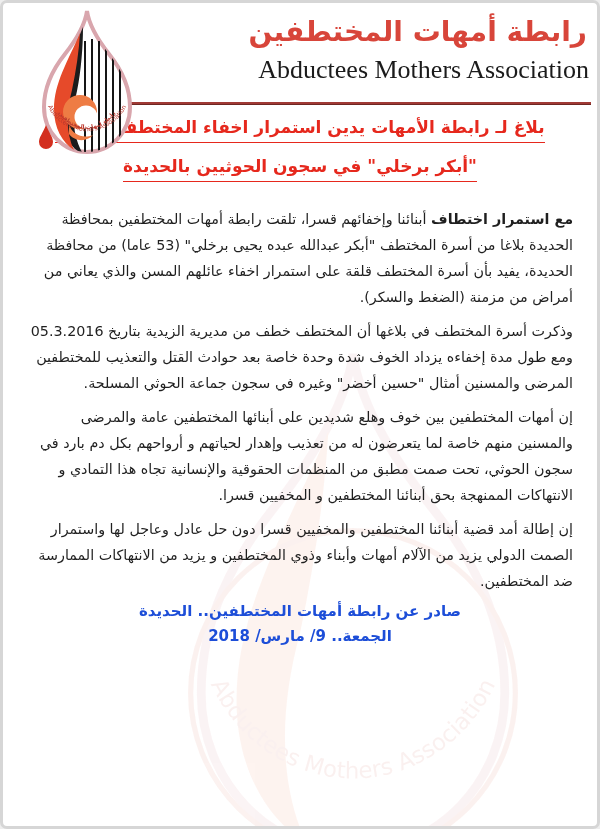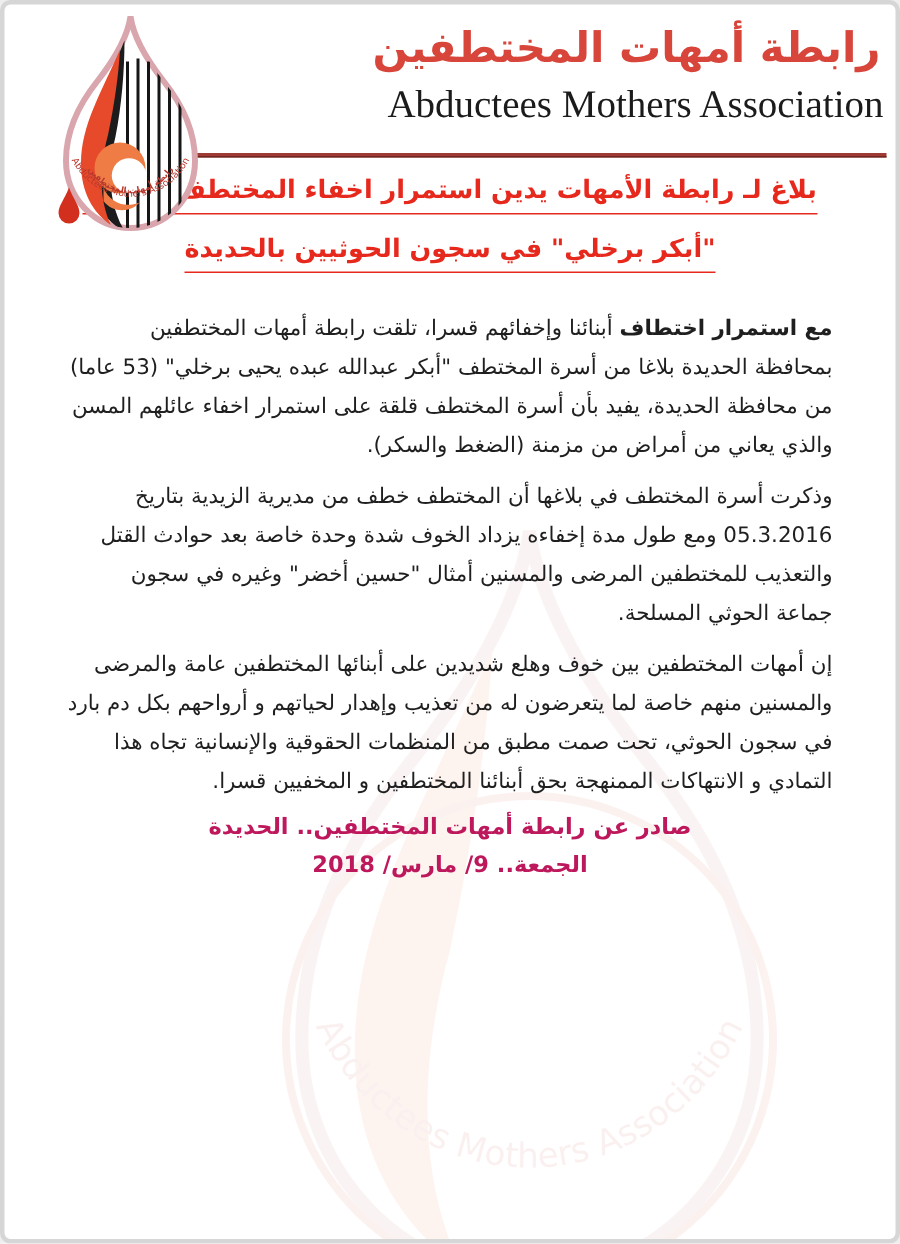--- a/index.html
+++ b/index.html
@@ -39,31 +39,31 @@
     opacity:.07;z-index:0;pointer-events:none;}
   
   .title-block{position:relative;z-index:1;margin-top:114px;text-align:center;direction:rtl;}
   .title-line{margin-bottom:13px;}
   .title-line span{
     display:inline-block;color:var(--title-red);font-weight:bold;font-size:17px;
     padding-bottom:5px;border-bottom:1.6px solid var(--title-red);
   }
   
   .doc-body{
-    position:relative;z-index:1;margin-top:24px;padding:0 42px;
+    position:relative;z-index:1;margin-top:24px;padding:0 24px;
     direction:rtl;text-align:right;color:var(--body-text);
     font-size:14.3px;line-height:26px;
   }
   .doc-body p{margin:0 0 8px;}
   .doc-body p.gap-before{margin-top:24px;}
   .lead-bold{font-weight:bold;}
   
   .issued-line,.issue-date-line{
     position:relative;z-index:1;text-align:center;direction:rtl;
-    font-weight:bold;font-size:15px;color:#be185d;
+    font-weight:bold;font-size:15px;color:#1d4ed8;
   }
   .issued-line{margin-top:8px;}
   .issue-date-line{margin-top:7px;}
 </style>
 </head>
 <body>
 
 <div class="page">
 
   <svg class="watermark" viewBox="0 0 112 170" preserveAspectRatio="xMidYMin meet" aria-hidden="true">
@@ -114,18 +114,19 @@
 
   <div class="title-block">
     <div class="title-line"><span>بلاغ لـ رابطة الأمهات يدين استمرار اخفاء المختطف المسن</span></div>
     <div class="title-line"><span>"أبكر برخلي" في سجون الحوثيين بالحديدة</span></div>
   </div>
 
   <div class="doc-body">
     <p><span class="lead-bold">مع استمرار اختطاف</span><span> أبنائنا وإخفائهم قسرا، تلقت رابطة أمهات المختطفين بمحافظة الحديدة بلاغا من أسرة المختطف "أبكر عبدالله عبده يحيى برخلي" (53 عاما) من محافظة الحديدة، يفيد بأن أسرة المختطف قلقة على استمرار اخفاء عائلهم المسن والذي يعاني من أمراض من مزمنة (الضغط والسكر).</span></p>
     <p>وذكرت أسرة المختطف في بلاغها أن المختطف خطف من مديرية الزيدية بتاريخ 05.3.2016 ومع طول مدة إخفاءه يزداد الخوف شدة وحدة خاصة بعد حوادث القتل والتعذيب للمختطفين المرضى والمسنين أمثال "حسين أخضر" وغيره في سجون جماعة الحوثي المسلحة.</p>
     <p>إن أمهات المختطفين بين خوف وهلع شديدين على أبنائها المختطفين عامة والمرضى والمسنين منهم خاصة لما يتعرضون له من تعذيب وإهدار لحياتهم و أرواحهم بكل دم بارد في سجون الحوثي، تحت صمت مطبق من المنظمات الحقوقية والإنسانية تجاه هذا التمادي و الانتهاكات الممنهجة بحق أبنائنا المختطفين و المخفيين قسرا.</p>
+    <p>إن إطالة أمد قضية أبنائنا المختطفين والمخفيين قسرا دون حل عادل وعاجل لها واستمرار الصمت الدولي يزيد من الآلام أمهات وأبناء وذوي المختطفين و يزيد من الانتهاكات الممارسة ضد المختطفين.</p>
   </div>
 
   <div class="issued-line">صادر عن رابطة أمهات المختطفين.. الحديدة</div>
   <div class="issue-date-line">الجمعة.. 9/ مارس/ 2018</div>
 
 </div>
 
 </body></html>

